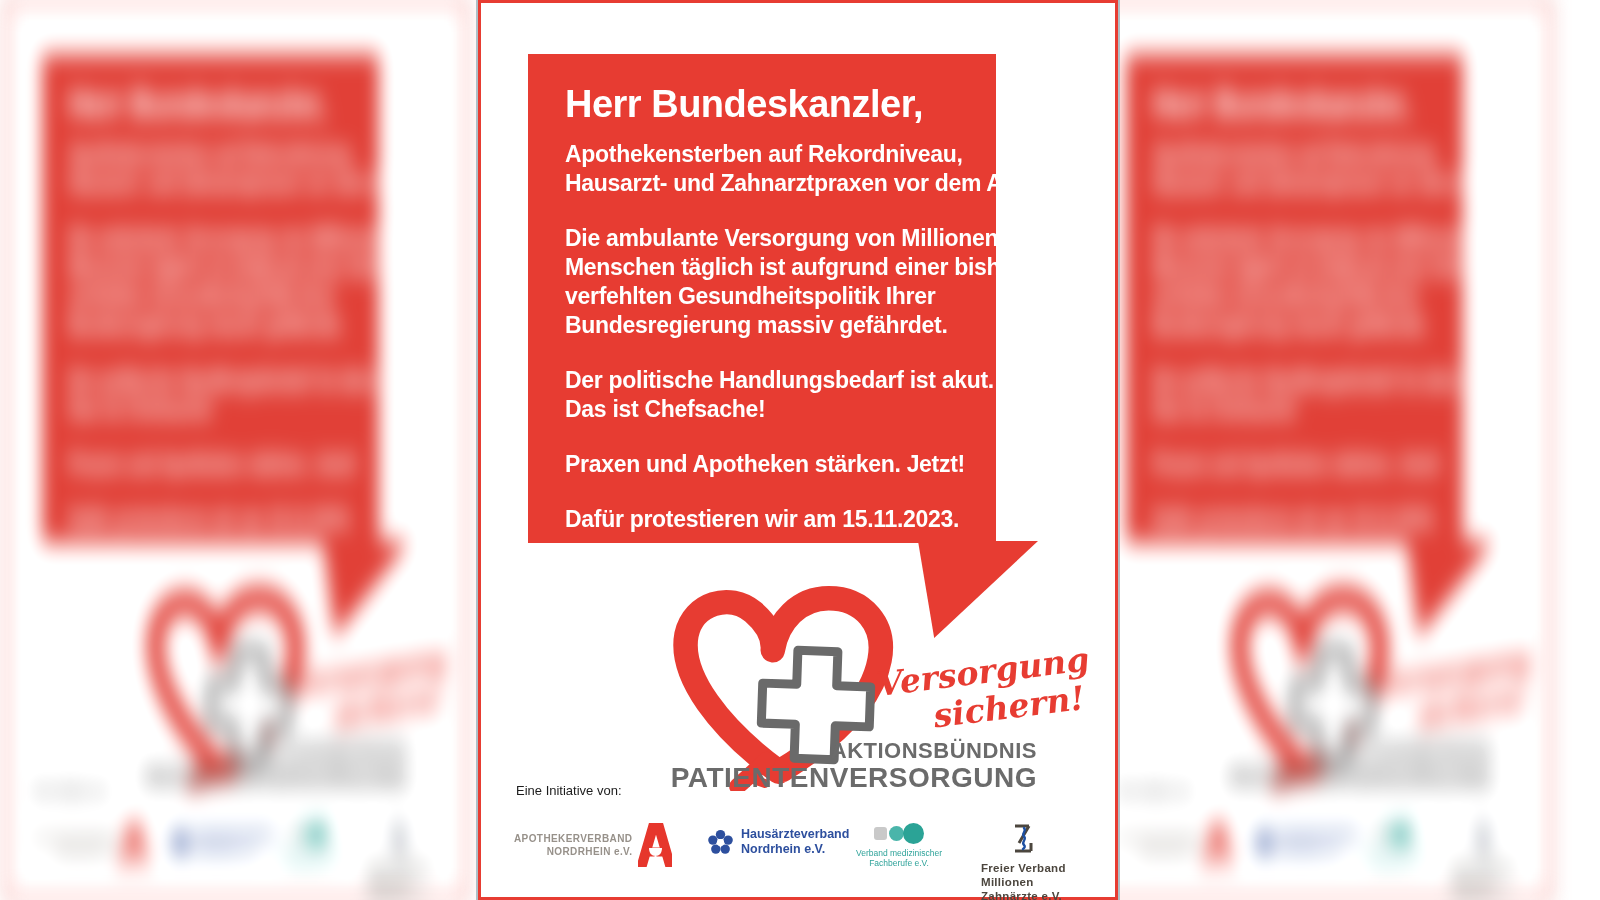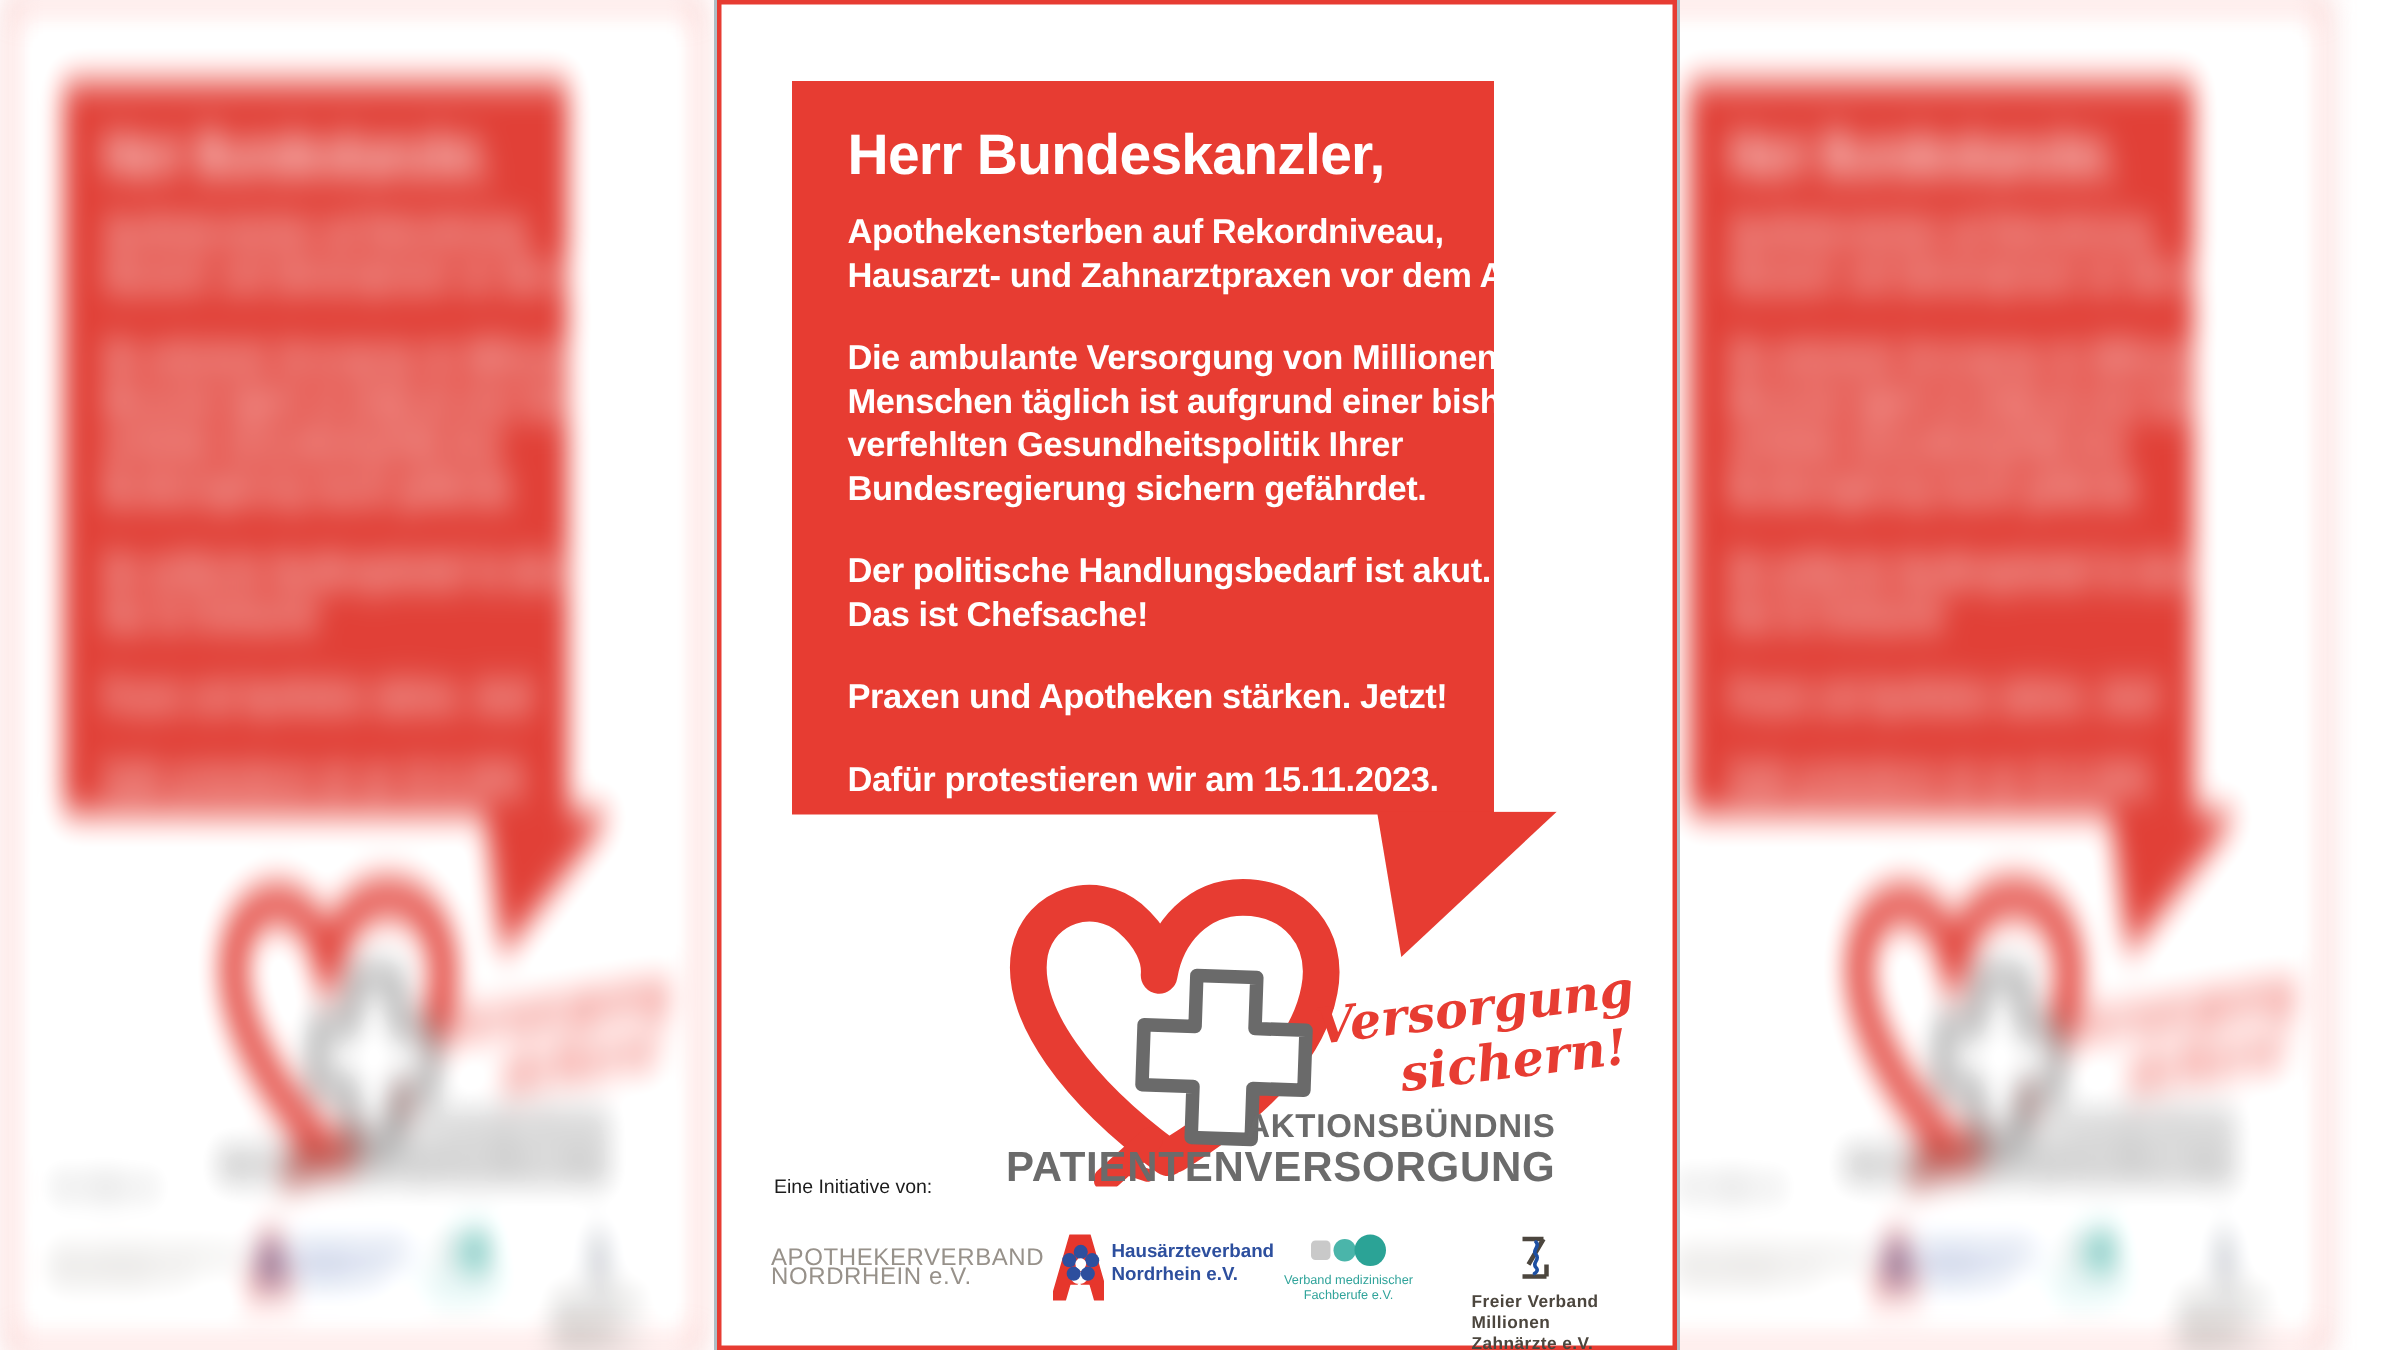--- a/index.html
+++ b/index.html
@@ -30,21 +30,21 @@
 
   
   .org{position:absolute;right:78px;top:722px;text-align:right;color:#6b6b6b;font-weight:700;}
   .org-l1{font-size:22px;line-height:27px;letter-spacing:0.5px;white-space:nowrap;margin-top:12px;}
   .org-l2{font-size:28px;line-height:27px;letter-spacing:0.5px;white-space:nowrap;}
 
   
   .initiative{position:absolute;left:35px;top:780px;font-size:13px;color:#1c1c1c;}
   .partner{position:absolute;display:flex;align-items:center;}
   .partner1{left:33px;top:820px;gap:6px;}
-  .p1-text{text-align:left;color:#97918a;font-size:16px;line-height:13px;letter-spacing:0.4px;white-space:nowrap;}
+  .p1-text{text-align:right;color:#97918a;font-size:10px;line-height:13px;letter-spacing:0.4px;white-space:nowrap;font-weight:bold;}
   .partner2{left:226px;top:824px;gap:7px;}
   .p2-text{color:#2d4f9e;font-size:12.5px;line-height:15px;font-weight:700;white-space:nowrap;}
   .partner3{left:372px;top:818px;width:92px;display:block;text-align:center;}
   .p3-icons{display:flex;align-items:center;justify-content:center;height:24px;}
   .p3-sq{width:13px;height:13px;background:#c9c9c9;border-radius:3px;margin-right:2px;}
   .p3-c1{width:15px;height:15px;border-radius:50%;background:#4ab5aa;margin-right:-1px;}
   .p3-c2{width:21px;height:21px;border-radius:50%;background:#2ba396;}
   .p3-text{color:#2fa39a;font-size:8.5px;line-height:10px;margin-top:3px;white-space:nowrap;}
   .partner4{left:500px;top:820px;gap:7px;flex-direction:column;}
   .p4-text{color:#4c463e;font-size:11.5px;line-height:14px;font-weight:700;letter-spacing:0.3px;white-space:nowrap;}
@@ -288,21 +288,21 @@
       <div class="bubble-inner">
         <div class="headline">Herr Bundeskanzler,</div>
         <div class="para">
           <div class="bline">Apothekensterben auf Rekordniveau,</div>
           <div class="bline">Hausarzt- und Zahnarztpraxen vor dem Aus.</div>
         </div>
         <div class="para">
           <div class="bline">Die ambulante Versorgung von Millionen</div>
           <div class="bline">Menschen täglich ist aufgrund einer bisher</div>
           <div class="bline">verfehlten Gesundheitspolitik Ihrer</div>
-          <div class="bline">Bundesregierung sichern gefährdet.</div>
+          <div class="bline">Bundesregierung massiv gefährdet.</div>
         </div>
         <div class="para">
           <div class="bline">Der politische Handlungsbedarf ist akut.</div>
           <div class="bline">Das ist Chefsache!</div>
         </div>
         <div class="para">
           <div class="bline">Praxen und Apotheken stärken. Jetzt!</div>
         </div>
         <div class="para">
           <div class="bline">Dafür protestieren wir am 15.11.2023.</div>

